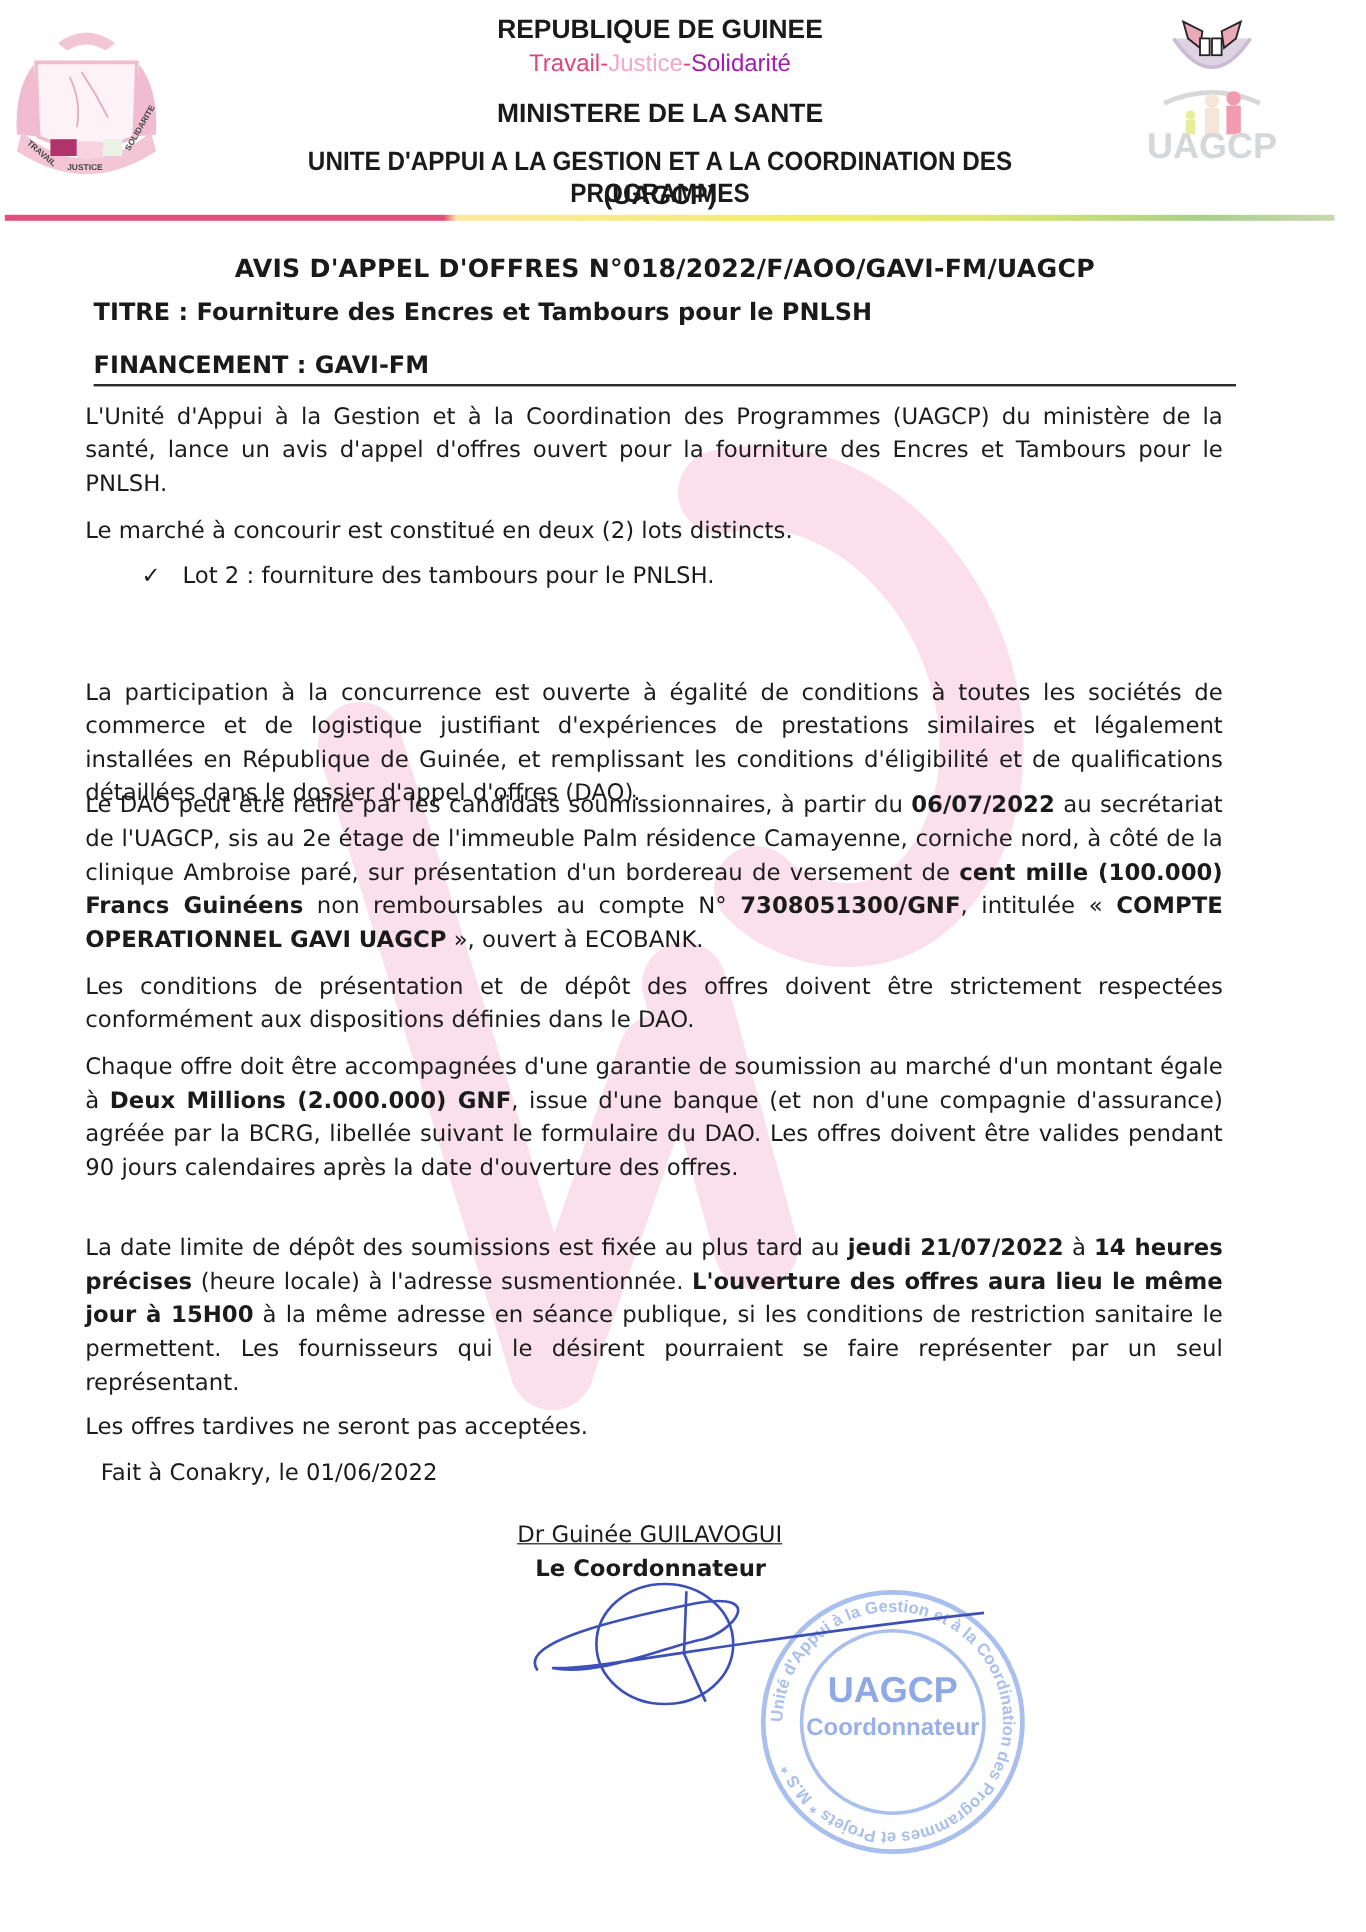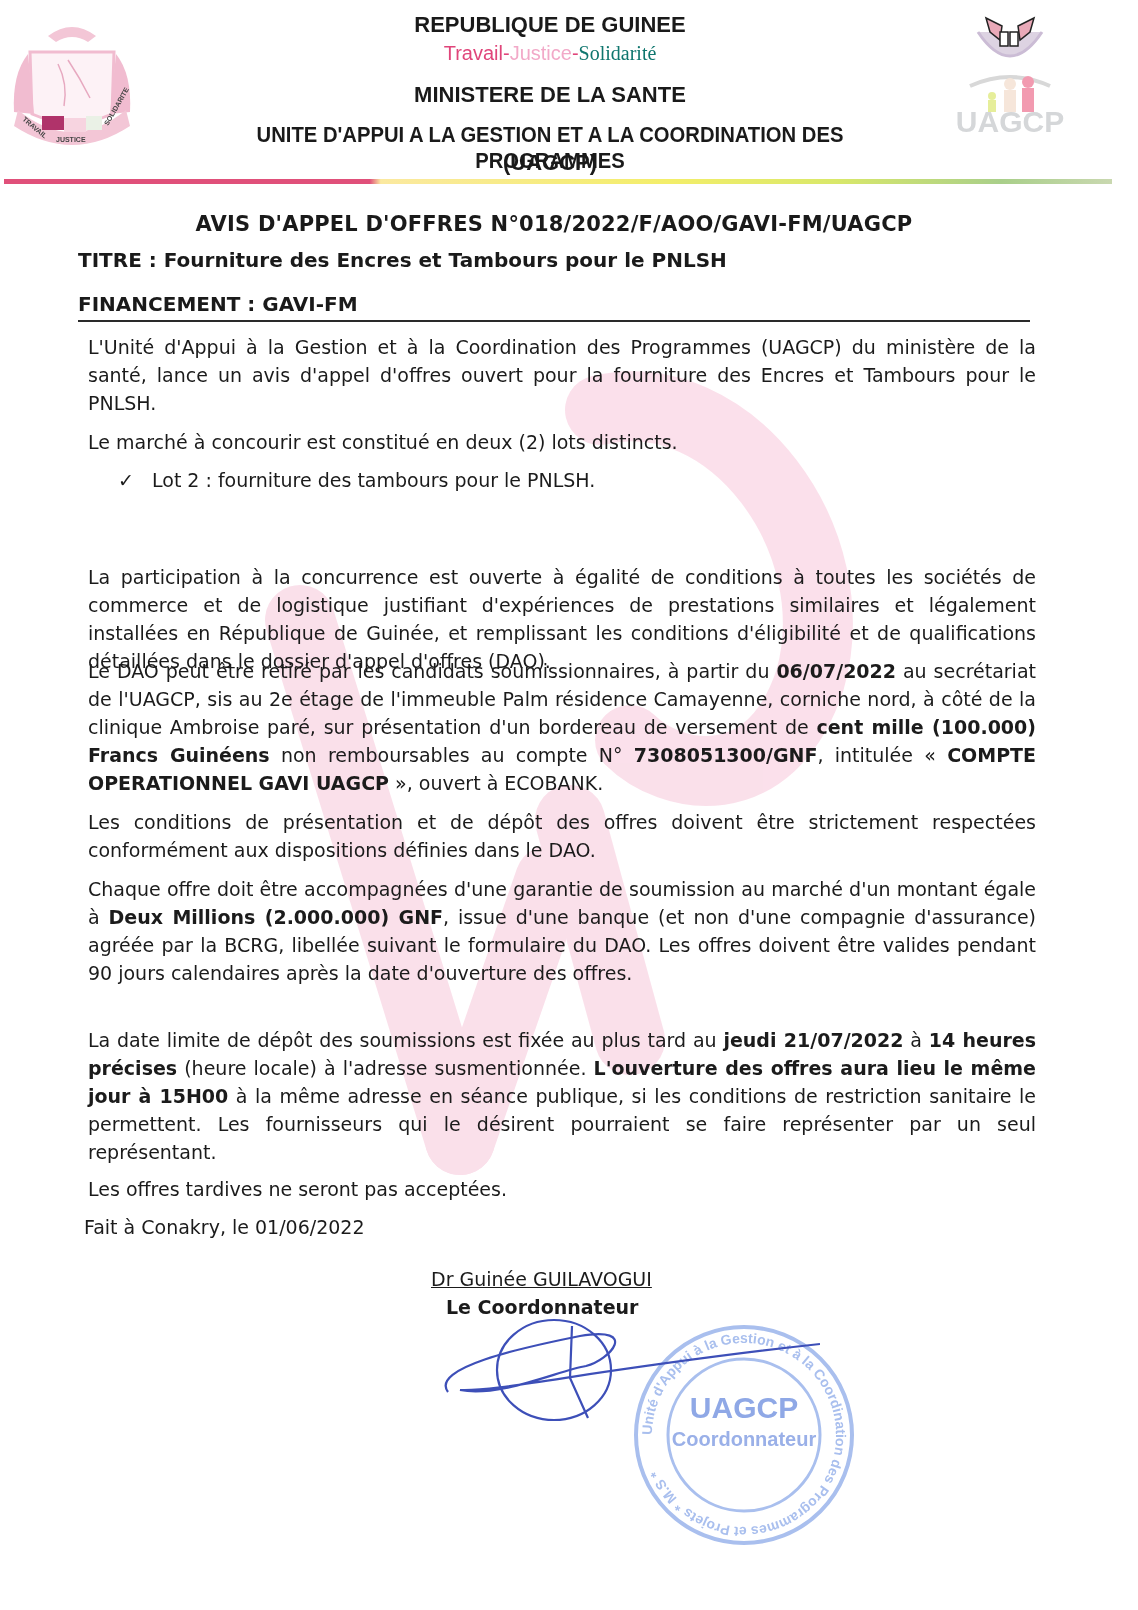--- a/index.html
+++ b/index.html
@@ -4,21 +4,21 @@
 <style>
   html, body { margin: 0; padding: 0; background: #ffffff; }
   body { width: 1138px; height: 1610px; position: relative; overflow: hidden; font-family: "DejaVu Sans", sans-serif; color: #1a1a1a; }
   .abs { position: absolute; }
   .hdr { font-family: "Liberation Sans", sans-serif; font-weight: bold; color: #1a1a1a; text-align: center; }
   .motto { font-family: "Liberation Sans", sans-serif; font-size: 20px; text-align: center; }
   .rule-colors { position: absolute; left: 4px; top: 179px; width: 1108px; height: 5px;
     background: linear-gradient(to right, #e0507a 0%, #e0507a 33%, #fbe9a0 34%, #f3ee6a 60%, #d9e86a 75%, #a9cf8a 90%, #c9d8b0 100%); }
   .watermark { position: absolute; left: 210px; top: 320px; width: 700px; height: 900px; pointer-events: none; }
   .body-text { font-family: "DejaVu Sans", sans-serif; font-size: 19px; line-height: 28px; color: #1b1b1b; }
-  .para { position: absolute; left: 88px; width: 948px; text-align: justify; text-align-last: left; }
+  .para { position: absolute; left: 71px; width: 948px; text-align: justify; text-align-last: left; }
   .para b { font-weight: bold; }
   .title1 { font-family: "DejaVu Sans", sans-serif; font-weight: bold; font-size: 21px; letter-spacing: 0.2px; }
   .title2 { font-family: "DejaVu Sans", sans-serif; font-weight: bold; font-size: 20px; }
   .check { display: inline-block; width: 34px; }
 </style>
 </head>
 <body>
 
 <svg class="watermark" viewBox="0 0 700 900">
   <g fill="none" stroke="#f9d6e4" stroke-width="70" stroke-linecap="round" opacity="0.75">
@@ -39,21 +39,21 @@
   <rect x="56" y="104" width="22" height="14" fill="#f7d4e0"></rect>
   <rect x="78" y="102" width="16" height="14" fill="#eaf1e6"></rect>
   <path d="M50 50 Q60 70 56 92 M60 46 Q72 64 82 84" stroke="#e7a9c0" stroke-width="1.5" fill="none"></path>
   <text x="14" y="106" font-size="7" font-family="Liberation Sans, sans-serif" font-weight="bold" fill="#444" transform="rotate(40 14 106)">TRAVAIL</text>
   <text x="48" y="128" font-size="7" font-family="Liberation Sans, sans-serif" font-weight="bold" fill="#444">JUSTICE</text>
   <text x="100" y="112" font-size="7" font-family="Liberation Sans, sans-serif" font-weight="bold" fill="#444" transform="rotate(-60 100 112)">SOLIDARITE</text>
 </svg>
 
 <div class="abs hdr" style="left:380px; top:12px; width:340px; font-size:22px;">REPUBLIQUE DE GUINEE</div>
 <div class="abs motto" style="left:380px; top:42px; width:340px;">
-  <span style="color:#e0457a;">Travail</span><span style="color:#e0457a;">-</span><span style="color:#f2a9c8;">Justice</span><span style="color:#e0457a;">-</span><span style="color:#0f766e;font-family:Liberation Serif, serif;">Solidarité</span>
+  <span style="color:#e0457a;">Travail</span><span style="color:#e0457a;">-</span><span style="color:#f2a9c8;">Justice</span><span style="color:#e0457a;">-</span><span style="color:#a21caf;">Solidarité</span>
 </div>
 <div class="abs hdr" style="left:380px; top:82px; width:340px; font-size:22px;">MINISTERE DE LA SANTE</div>
 <div class="abs hdr" style="left:150px; top:122px; width:800px; font-size:22px; transform:scaleX(0.92);">UNITE D'APPUI A LA GESTION ET A LA COORDINATION DES PROGRAMMES</div>
 <div class="abs hdr" style="left:380px; top:150px; width:340px; font-size:22px;">(UAGCP)</div>
 
 <svg class="abs" style="left:940px; top:10px;" width="140" height="130" viewBox="0 0 140 130">
   <path d="M38 22 Q70 70 102 22" fill="#ddd3e2" stroke="#cbbcd5" stroke-width="3"></path>
   <path d="M46 8 L62 16 L60 30 L50 22 Z" fill="#e9a9b8" stroke="#222" stroke-width="1.5"></path>
   <path d="M94 8 L78 16 L80 30 L90 22 Z" fill="#e9a9b8" stroke="#222" stroke-width="1.5"></path>
   <rect x="60" y="22" width="8" height="14" fill="#fff" stroke="#222" stroke-width="1.5"></rect>

